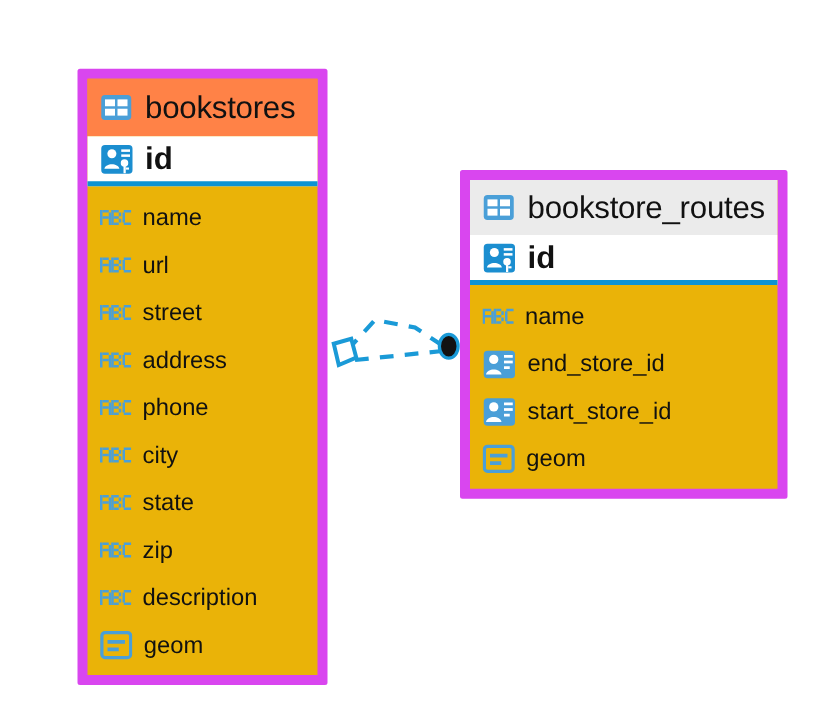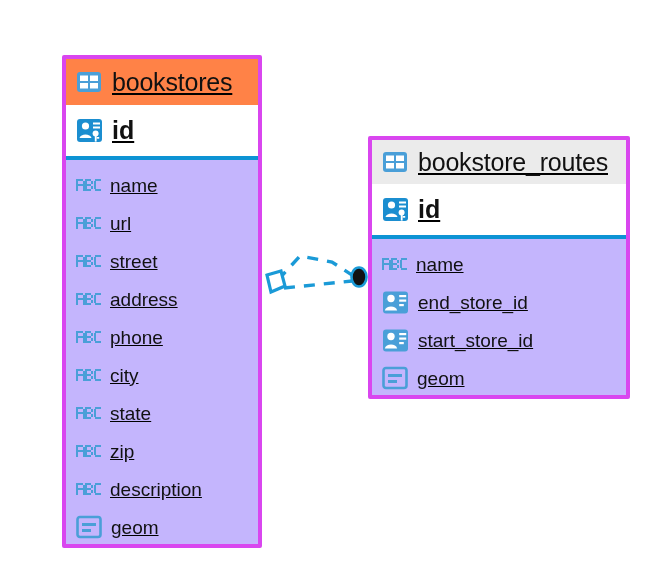--- a/index.html
+++ b/index.html
@@ -18,24 +18,23 @@
 
   #canvas {
     position: absolute;
     inset: 0;
   }
 
   
   .entity {
     position: absolute;
     box-sizing: border-box;
-    background: #c4b5fd;
-    border: 4px solid #d946ef;
+    background: #eab308;
+    border: 8px solid #d946ef;
     border-radius: 2px;
-    text-decoration: underline;
   }
 
   .entity-header {
     display: flex;
     align-items: center;
     box-sizing: border-box;
     height: 46px;
     padding: 0 10px;
     gap: 10px;
   }
@@ -44,21 +43,21 @@
     color: #111111;
     letter-spacing: -0.2px;
     line-height: 1;
     white-space: nowrap;
   }
 
   .entity-pk-row {
     display: flex;
     align-items: center;
     box-sizing: border-box;
-    height: 55px;
+    height: 40px;
     padding: 0 10px;
     gap: 9px;
     border-bottom: 4px solid #0d93d4;
     background: #ffffff;
   }
   .entity-pk-row .field-label {
     font-size: 25px;
     font-weight: bold;
     color: #111111;
     line-height: 1;

